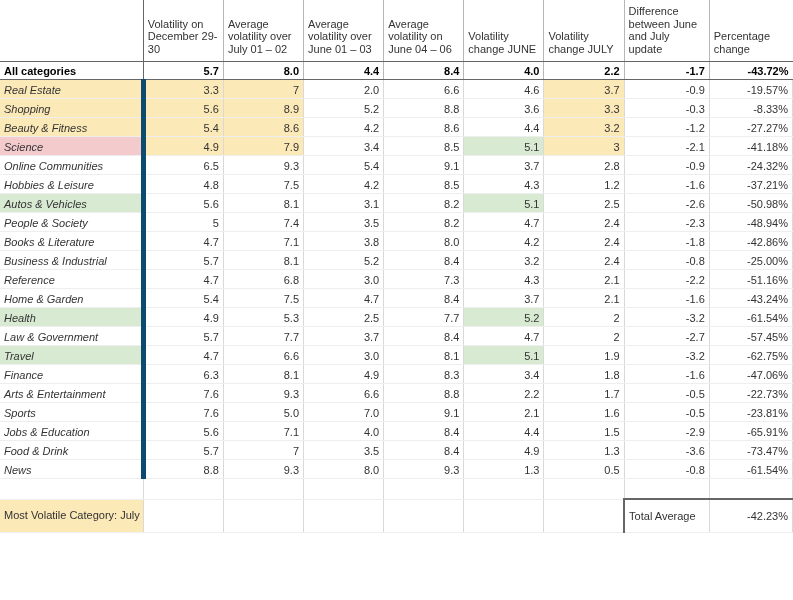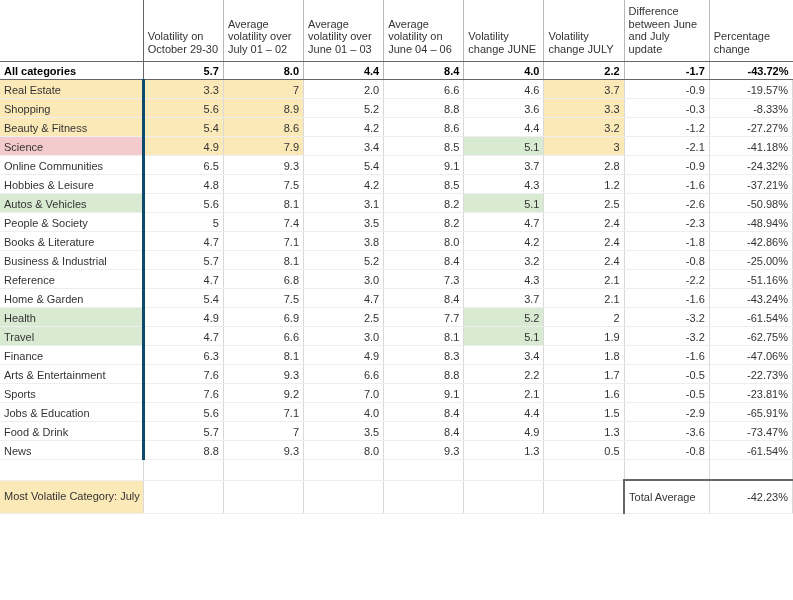--- a/index.html
+++ b/index.html
@@ -77,21 +77,21 @@
   tr.total-row td.last { border-right: none; }
 
   
   tr.data-row td {
     height: 16px;
   }
   td.cat  { text-align: left; border-right: 1px solid #b7b7b7; margin-left: 32px; }
   td.num  { text-align: right; }
   td.last { border-right: none; }
 
-  tr.data-row td.cat { border-right: 3px solid #0c4a6e; }
+  tr.data-row td.cat { border-right: 5px solid #0c4a6e; font-style: italic; }
 
   
   .fill-yellow { background-color: #fce9b8 !important; }
   .fill-green  { background-color: #d9ead3 !important; }
   .fill-pink   { background-color: #f4cbcd !important; }
 
   
   tr.spacer-row td { height: 17px; background: #ffffff; }
 
   
@@ -146,21 +146,21 @@
       <col class="c-n">
         <col class="c-n">
         <col class="c-n">
         <col class="c-diff">
         <col class="c-pct">
     </colgroup>
 
     <thead>
       <tr class="header-row">
         <th class="first"></th>
-        <th>Volatility on October 29-30</th>
+        <th>Volatility on December 29-30</th>
         <th>Average volatility over July 01 – 02</th>
         <th>Average volatility over June 01 – 03</th>
         <th>Average volatility on June 04 – 06</th>
         <th>Volatility change JUNE</th>
         <th>Volatility change JULY</th>
         <th>Difference between June and July update</th>
         <th class="last">Percentage change</th>
       </tr>
     </thead>
 
@@ -305,27 +305,38 @@
           <td class="num ">4.7</td>
           <td class="num ">8.4</td>
           <td class="num ">3.7</td>
           <td class="num ">2.1</td>
           <td class="num ">-1.6</td>
           <td class="num  last">-43.24%</td>
         </tr>
         <tr class="data-row">
           <td class="cat fill-green">Health</td>
           <td class="num ">4.9</td>
-          <td class="num ">6.9</td>
+          <td class="num ">5.3</td>
           <td class="num ">2.5</td>
           <td class="num ">7.7</td>
           <td class="num fill-green">5.2</td>
           <td class="num ">2</td>
           <td class="num ">-3.2</td>
           <td class="num  last">-61.54%</td>
+        </tr>
+        <tr class="data-row">
+          <td class="cat ">Law &amp; Government</td>
+          <td class="num ">5.7</td>
+          <td class="num ">7.7</td>
+          <td class="num ">3.7</td>
+          <td class="num ">8.4</td>
+          <td class="num ">4.7</td>
+          <td class="num ">2</td>
+          <td class="num ">-2.7</td>
+          <td class="num  last">-57.45%</td>
         </tr>
         <tr class="data-row">
           <td class="cat fill-green">Travel</td>
           <td class="num ">4.7</td>
           <td class="num ">6.6</td>
           <td class="num ">3.0</td>
           <td class="num ">8.1</td>
           <td class="num fill-green">5.1</td>
           <td class="num ">1.9</td>
           <td class="num ">-3.2</td>
@@ -349,21 +360,21 @@
           <td class="num ">6.6</td>
           <td class="num ">8.8</td>
           <td class="num ">2.2</td>
           <td class="num ">1.7</td>
           <td class="num ">-0.5</td>
           <td class="num  last">-22.73%</td>
         </tr>
         <tr class="data-row">
           <td class="cat ">Sports</td>
           <td class="num ">7.6</td>
-          <td class="num ">9.2</td>
+          <td class="num ">5.0</td>
           <td class="num ">7.0</td>
           <td class="num ">9.1</td>
           <td class="num ">2.1</td>
           <td class="num ">1.6</td>
           <td class="num ">-0.5</td>
           <td class="num  last">-23.81%</td>
         </tr>
         <tr class="data-row">
           <td class="cat ">Jobs &amp; Education</td>
           <td class="num ">5.6</td>

